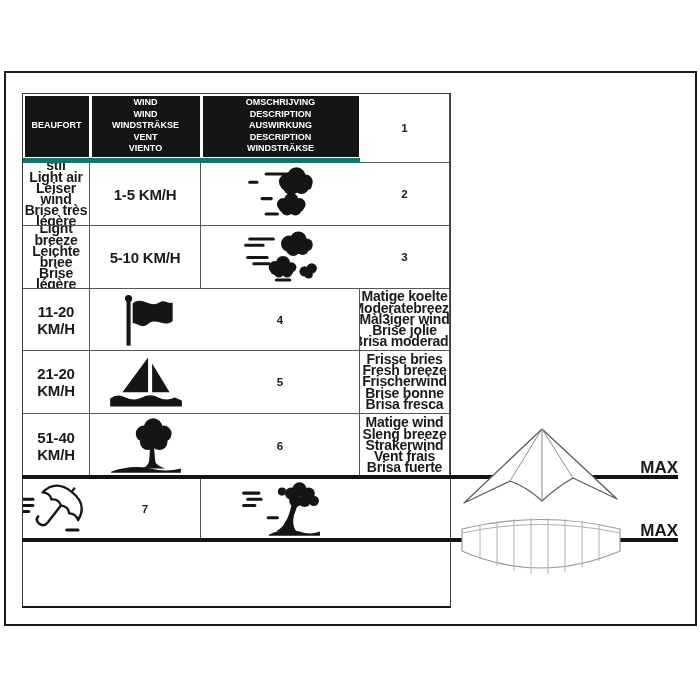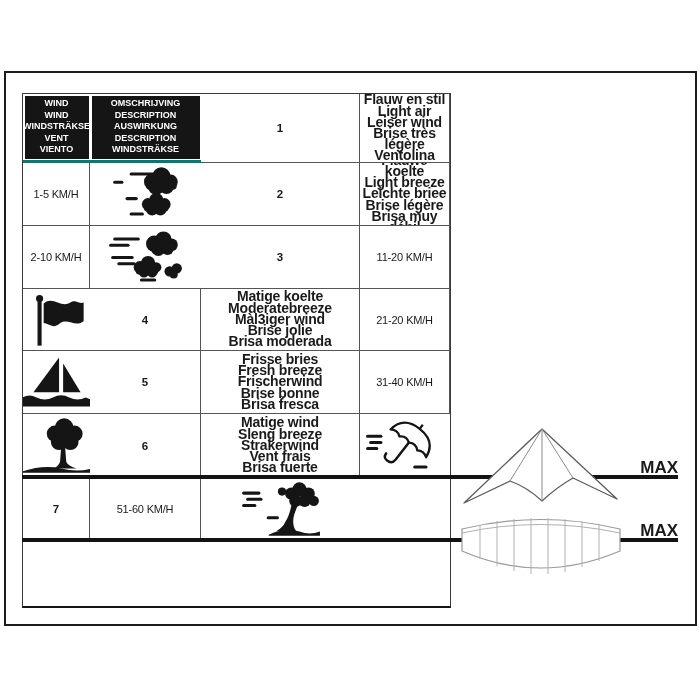--- a/index.html
+++ b/index.html
@@ -7,46 +7,51 @@
           font-family:"Liberation Sans",sans-serif;color:#1a1a1a;}
   .frame{position:absolute;left:4px;top:71px;width:689px;height:551px;border:2px solid #1c1c1c;}
   
   .wtable{position:absolute;left:22px;top:93px;width:427px;
           display:grid;grid-template-columns:67px 111px 159px 90px;
           grid-template-rows:69px 63px 63px 62px 63px 64px 63px 65px;
           border:1px solid #3a3a3a;border-bottom:2px solid #151515;background:#fff;box-sizing:content-box;}
   .cell{border-right:1px solid #555;border-bottom:1px solid #555;display:flex;flex-direction:column;
         align-items:center;justify-content:center;text-align:center;overflow:hidden;}
   .cell.last{border-right:none;}
-  .hcell{position:relative;border-right:none;border-bottom:3px solid #0f766e;background:#fff;}
+  .hcell{position:relative;border-right:none;border-bottom:5px solid #0f766e;background:#fff;}
   .hfill{position:absolute;inset:1.5px;background:#151515;color:#fff;display:flex;align-items:center;
          justify-content:center;text-align:center;}
   .htxt{font-size:9px;font-weight:bold;line-height:11.4px;letter-spacing:0px;white-space:pre-line;}
   .wind-list{font-size:14px;font-weight:bold;line-height:11.2px;letter-spacing:-0.2px;white-space:pre-line;}
   .bft{font-size:11.5px;font-weight:bold;}
-  .speed{font-size:11px;font-weight:normal;letter-spacing:-0.2px;}
+  .speed{font-size:15px;font-weight:bold;letter-spacing:-0.2px;}
   .iconbox{padding:2px 0;}
   
   .maxline{position:absolute;left:22px;width:656px;height:4px;background:#131313;z-index:5;}
   #maxline-1{top:475px;}
   #maxline-2{top:538px;}
   
   #kites-svg{position:absolute;left:440px;top:400px;z-index:6;}
   .maxlabel{position:absolute;left:628px;width:50px;text-align:right;font-size:17px;font-weight:bold;z-index:7;}
   #maxlabel-1{top:458px;}
   #maxlabel-2{top:521px;}
 </style>
 </head>
 <body>
 
 <div id="canvas">
   <div class="frame"></div>
 
   <div class="wtable">
 
+    <div class="hcell">
+        <div class="hfill">
+          <span class="htxt">BEAUFORT</span>
+        </div>
+      </div>
     <div class="hcell">
         <div class="hfill">
           <span class="htxt">WIND
 WIND
 WINDSTRÄKSE
 VENT
 VIENTO</span>
         </div>
       </div>
     <div class="hcell">
@@ -99,21 +104,21 @@
         <span class="bft">2</span>
       </div>
     <div class="cell">
         <span class="wind-list">Flauwe koelte
 Light breeze
 Leichte briee
 Brise légère
 Brisa muy débil</span>
       </div>
     <div class="cell">
-        <span class="speed">2-10 KM/H</span>
+        <span class="speed">5-10 KM/H</span>
       </div>
     <div class="cell last iconbox">
       <svg width="82" height="56" viewBox="0 0 80 54">
         <g fill="#151515">
           <rect x="8" y="8" width="26" height="3" rx="1.5"></rect>
             <rect x="4" y="14" width="20" height="3" rx="1.5"></rect>
           <circle cx="48" cy="14" r="8"></circle>
             <circle cx="57" cy="10" r="8"></circle>
             <circle cx="65" cy="15" r="6"></circle>
           <circle cx="52" cy="19" r="7"></circle>
@@ -178,21 +183,21 @@
         <span class="bft">5</span>
       </div>
     <div class="cell">
         <span class="wind-list">Frisse bries
 Fresh breeze
 Frischerwind
 Brise bonne
 Brisa fresca</span>
       </div>
     <div class="cell">
-        <span class="speed">31-40 KM/H</span>
+        <span class="speed">51-40 KM/H</span>
       </div>
     <div class="cell last iconbox">
       <svg width="82" height="56" viewBox="0 0 80 54">
         <g fill="#151515">
           <circle cx="38" cy="15" r="8"></circle>
             <circle cx="47" cy="9" r="9"></circle>
             <circle cx="57" cy="15" r="8"></circle>
           <circle cx="42" cy="23" r="8"></circle>
             <circle cx="53" cy="23" r="8"></circle>
             <circle cx="47" cy="16" r="9"></circle>
@@ -223,23 +228,20 @@
         <g transform="rotate(38 42 26)">
           <path d="M20,24 Q22,6 42,6 Q62,6 64,24 Q58,20 53,24 Q48,19 42,23 Q36,19 31,24 Q26,20 20,24 Z" fill="#fff" stroke="#151515" stroke-width="2.2" stroke-linejoin="round"></path>
           <line x1="42" y1="6" x2="42" y2="1" stroke="#151515" stroke-width="2.2"></line>
           <path d="M42,23 L42,44 Q42,50 36,50 Q31,50 31,45" fill="none" stroke="#151515" stroke-width="2.4" stroke-linecap="round"></path>
         </g>
       </svg>
     </div>
 
     <div class="cell">
         <span class="bft">7</span>
-      </div>
-    <div class="cell">
-        <span class="speed">51-60 KM/H</span>
       </div>
     <div class="cell last iconbox">
       <svg width="82" height="56" viewBox="0 0 80 54">
         <g fill="#151515">
           <rect x="2" y="10" width="18" height="3" rx="1.5"></rect>
             <rect x="6" y="16" width="16" height="3" rx="1.5"></rect>
           <rect x="2" y="22" width="14" height="3" rx="1.5"></rect>
             <rect x="26" y="34" width="12" height="3" rx="1.5"></rect>
           <circle cx="41" cy="10" r="4"></circle>
           <circle cx="50" cy="12" r="6"></circle>

